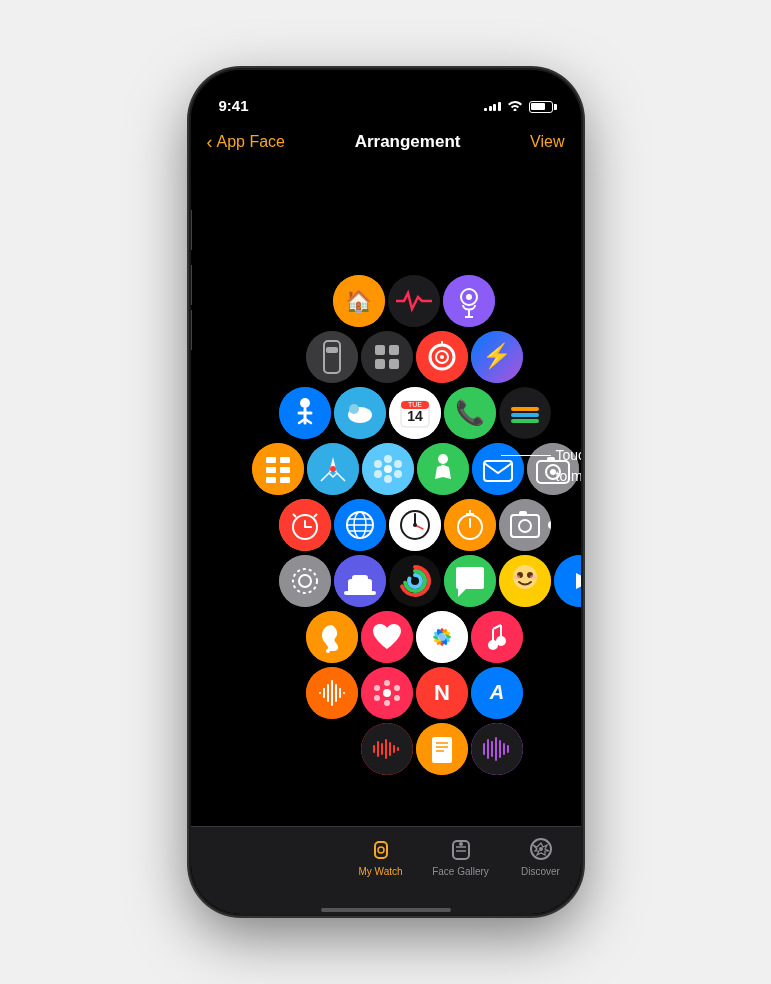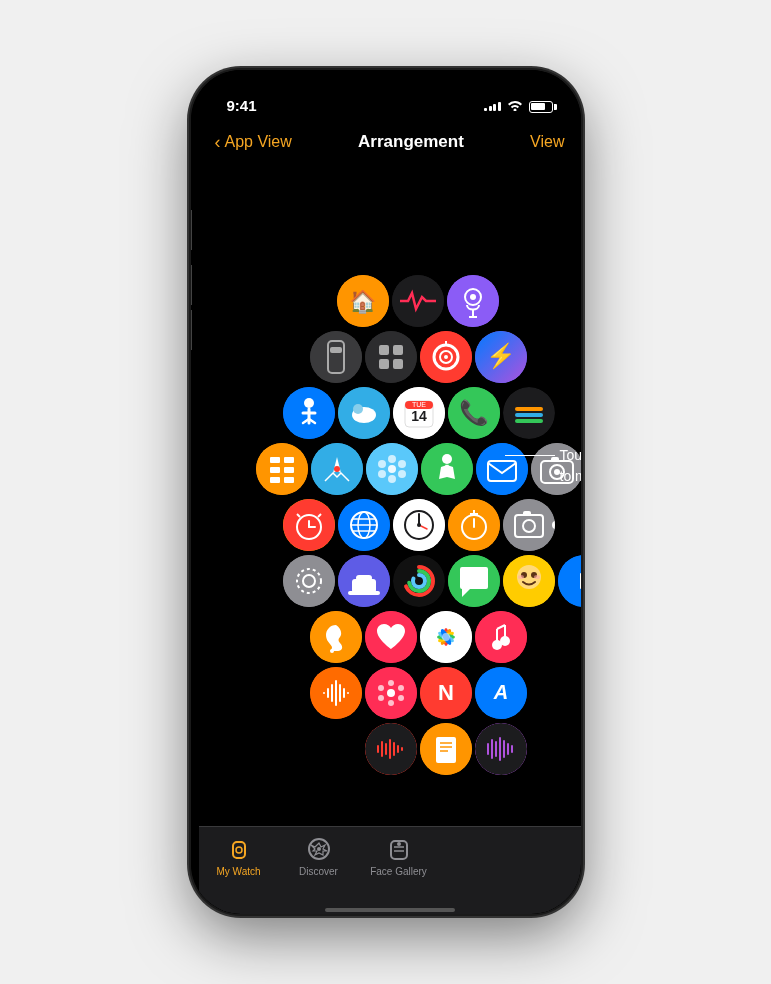--- a/index.html
+++ b/index.html
@@ -48,21 +48,20 @@
     }
 
     .screen {
       width: 100%;
       height: 100%;
       background: #000;
       border-radius: 50px;
       overflow: hidden;
       display: flex;
       flex-direction: column;
-      padding-left: 8px;
     }
 
     
     .status-bar {
       height: 50px;
       background: #000;
       display: flex;
       align-items: flex-end;
       justify-content: space-between;
       padding: 0 28px 6px;
@@ -221,21 +220,21 @@
       width: 160px;
     }
 
     
     .tab-bar {
       height: 83px;
       background: #1c1c1e;
       border-top: 0.5px solid #3a3a3c;
       display: flex;
       align-items: flex-start;
-      justify-content: flex-start;
+      justify-content: flex-end;
       padding-top: 8px;
       flex-shrink: 0;
     }
 
     .tab-item {
       display: flex;
       flex-direction: column;
       align-items: center;
       gap: 3px;
       width: 80px;
@@ -309,21 +308,21 @@
         </span>
         <div class="battery">
           <div class="battery-fill"></div>
         </div>
       </div>
     </div>
 
     <div class="nav-header">
       <div class="nav-back">
         <span class="nav-back-chevron">‹</span>
-        <span>App View</span>
+        <span>App Face</span>
       </div>
       <span class="nav-title">Arrangement</span>
       <span class="nav-reset">View</span>
     </div>
 
     <div class="app-grid-area">
       <div class="honeycomb-container">
 
         <div class="app-icon" style="background:#ff9500; left:107px; top:0px;">
           <svg viewBox="0 0 52 52">
@@ -711,38 +710,38 @@
             <circle cx="14" cy="15" r="3" fill="none" stroke="#f5a623" stroke-width="1.5"></circle>
             <line x1="11" y1="7" x2="17" y2="7" stroke="#f5a623" stroke-width="1.5"></line>
             <line x1="11" y1="23" x2="17" y2="23" stroke="#f5a623" stroke-width="1.5"></line>
           </svg>
         </div>
         <span class="tab-label active">My Watch</span>
       </div>
       <div class="tab-item">
         <div class="tab-icon">
           <svg width="28" height="28" viewBox="0 0 28 28">
-            <circle cx="14" cy="14" r="10" fill="none" stroke="#8e8e93" stroke-width="2"></circle>
-            <polygon points="14,8 16,12 20,10 18,14 22,16 18,16 18,20 14,18 10,20 12,16 8,16 10,14 6,10 10,12" fill="none" stroke="#8e8e93" stroke-width="1.2"></polygon>
-            <circle cx="14" cy="14" r="2" fill="#8e8e93"></circle>
-          </svg>
-        </div>
-        <span class="tab-label">Discover</span>
-      </div>
-      <div class="tab-item">
-        <div class="tab-icon">
-          <svg width="28" height="28" viewBox="0 0 28 28">
             <rect x="6" y="6" width="16" height="18" rx="4" fill="none" stroke="#8e8e93" stroke-width="2"></rect>
             <line x1="9" y1="12" x2="19" y2="12" stroke="#8e8e93" stroke-width="1.5"></line>
             <line x1="9" y1="16" x2="19" y2="16" stroke="#8e8e93" stroke-width="1.5"></line>
             <circle cx="14" cy="9" r="2" fill="#8e8e93"></circle>
           </svg>
         </div>
         <span class="tab-label">Face Gallery</span>
       </div>
+      <div class="tab-item">
+        <div class="tab-icon">
+          <svg width="28" height="28" viewBox="0 0 28 28">
+            <circle cx="14" cy="14" r="10" fill="none" stroke="#8e8e93" stroke-width="2"></circle>
+            <polygon points="14,8 16,12 20,10 18,14 22,16 18,16 18,20 14,18 10,20 12,16 8,16 10,14 6,10 10,12" fill="none" stroke="#8e8e93" stroke-width="1.2"></polygon>
+            <circle cx="14" cy="14" r="2" fill="#8e8e93"></circle>
+          </svg>
+        </div>
+        <span class="tab-label">Discover</span>
+      </div>
     </div>
 
     <div class="home-indicator">
       <div class="home-bar"></div>
     </div>
 
   </div>
 </div>
 
 </body></html>

